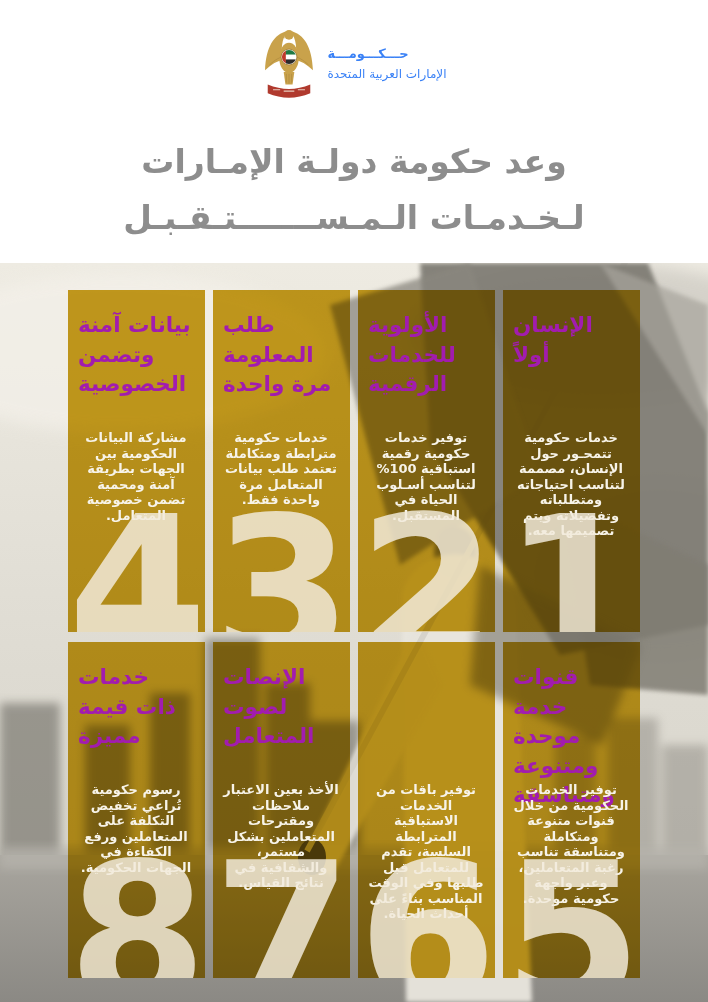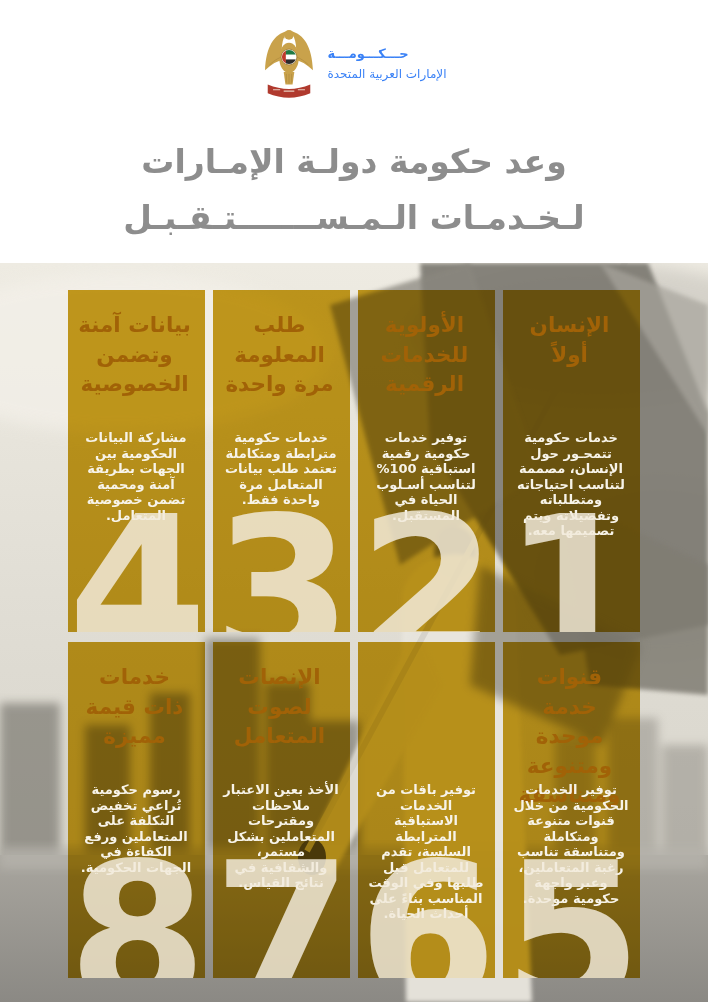--- a/index.html
+++ b/index.html
@@ -31,22 +31,22 @@
   .col-1{left:503px;}
   .col-2{left:358px;}
   .col-3{left:213px;}
   .col-4{left:68px;}
   .card-bg{
     position:absolute;inset:0;background:#c89d16;
     mix-blend-mode:multiply;opacity:.97;
   }
   .card-title{
     position:relative;margin:20px 14px 0 10px;
-    direction:rtl;text-align:center;white-space:pre-line;
-    color:#a16207;font-weight:bold;font-size:21.5px;line-height:29.5px;
+    direction:rtl;text-align:left;white-space:pre-line;
+    color:#a21caf;font-weight:bold;font-size:21.5px;line-height:29.5px;
   }
   .card-desc{
     position:absolute;top:140px;left:10px;right:11px;margin:0;
     direction:rtl;text-align:center;
     color:#f7f3e8;font-size:13px;line-height:15.5px;font-weight:bold;
   }
   .card-num{
     position:absolute;bottom:-58px;left:0;right:0;
     text-align:center;font-weight:bold;font-size:200px;line-height:1;
     color:rgba(242,235,219,.84);

